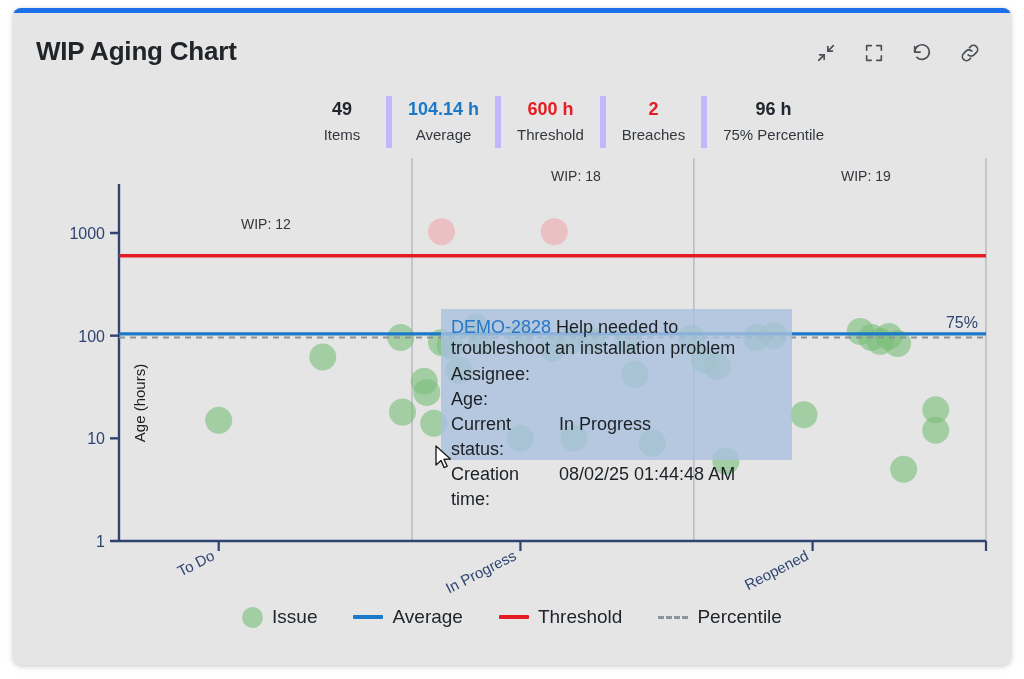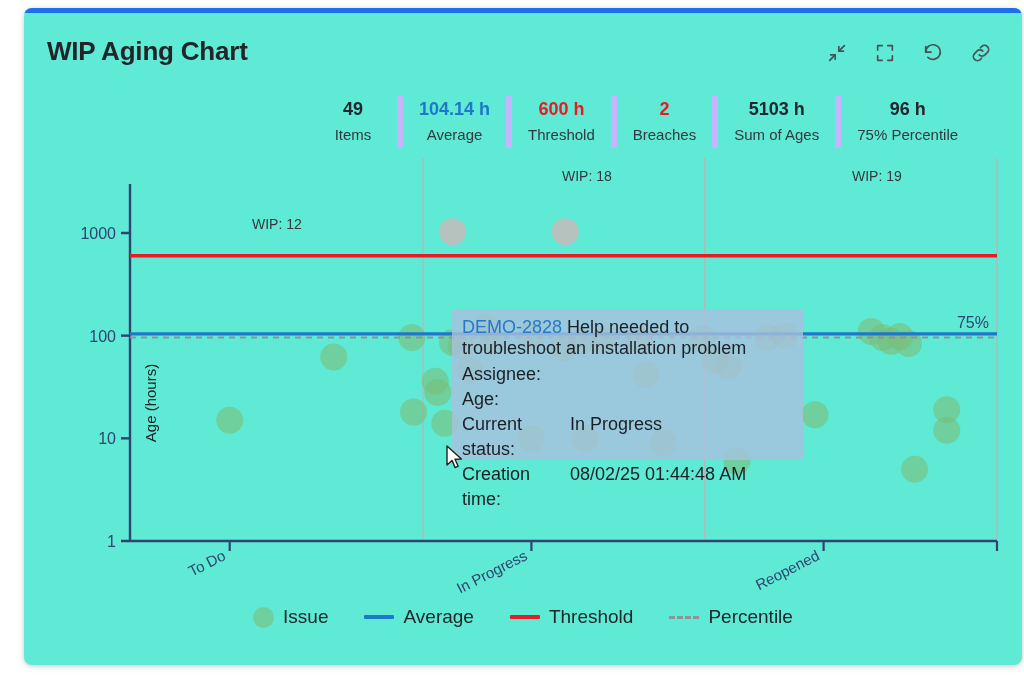--- a/index.html
+++ b/index.html
@@ -7,25 +7,25 @@
     padding: 0;
     background: #ffffff;
     width: 1024px;
     height: 679px;
     overflow: hidden;
     font-family: "Liberation Sans", sans-serif;
   }
 
   #card {
     position: absolute;
-    left: 24px;
+    left: 13px;
     top: 8px;
     width: 998px;
     height: 657px;
-    background: #5eead4;
+    background: #e5e5e5;
     border-radius: 8px;
     box-shadow: 0 1px 4px rgba(0,0,0,0.16), 0 2px 10px rgba(0,0,0,0.07);
     overflow: hidden;
   }
 
   #top-bar {
     position: absolute;
     left: 0; top: 0;
     width: 100%;
     height: 5px;
@@ -250,24 +250,20 @@
         <div class="stat-value" style="color: rgb(28, 120, 200);">104.14 h</div>
         <div class="stat-label">Average</div>
       </div>
       <div class="stat">
         <div class="stat-value" style="color: rgb(229, 28, 35);">600 h</div>
         <div class="stat-label">Threshold</div>
       </div>
       <div class="stat">
         <div class="stat-value" style="color: rgb(229, 28, 35);">2</div>
         <div class="stat-label">Breaches</div>
-      </div>
-      <div class="stat">
-        <div class="stat-value" style="color: rgb(32, 39, 46);">5103 h</div>
-        <div class="stat-label">Sum of Ages</div>
       </div>
       <div class="stat">
         <div class="stat-value" style="color: rgb(32, 39, 46);">96 h</div>
         <div class="stat-label">75% Percentile</div>
       </div>
     </div>
 
   <div id="plot">
       <svg width="998" height="500">
         <line x1="399.046" y1="0" x2="399.046" y2="383" stroke="#b6b8ba" stroke-width="1.4"></line>

